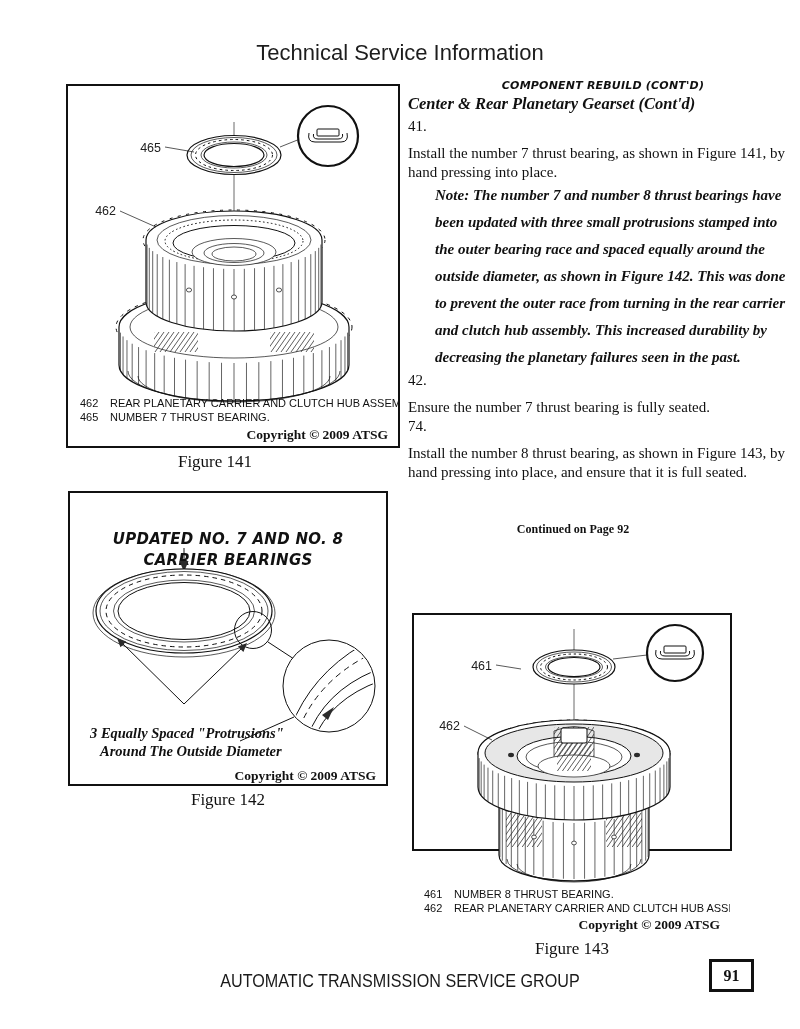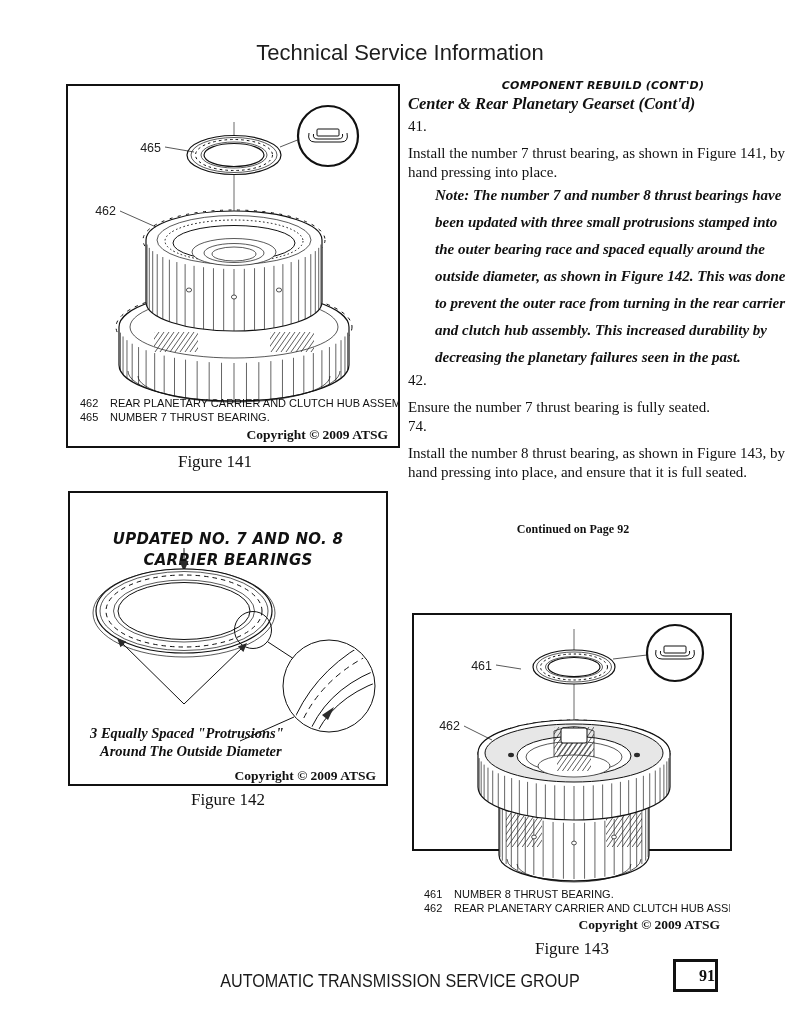--- a/index.html
+++ b/index.html
@@ -35,22 +35,22 @@
   .step .stext{flex:1;}
   .note{font-weight:bold;font-style:italic;font-size:15px;line-height:27px;
         padding-left:27px;}
   .continued{font-weight:bold;font-size:12px;text-align:center;width:330px;
         margin-top:40px;}
 
   
   .footer-org{position:absolute;left:140px;top:970px;width:520px;text-align:center;
         font-family:"Liberation Sans",sans-serif;font-size:19px;color:#1a1a1a;
         transform:scaleX(.85);transform-origin:center;}
-  .pagenum{position:absolute;left:673px;top:959px;width:39px;height:27px;
-        border:3px solid #111;display:flex;align-items:center;justify-content:flex-end;
+  .pagenum{position:absolute;left:709px;top:959px;width:39px;height:27px;
+        border:3px solid #111;display:flex;align-items:center;justify-content:center;
         font-weight:bold;font-size:16px;font-family:Liberation Serif, serif;}
 
   
   svg.draw{position:absolute;left:0;top:0;}
   svg.draw line,svg.draw path,svg.draw ellipse,svg.draw circle,svg.draw rect{
         stroke:#111;fill:none;stroke-width:1;}
   svg.draw .thin{stroke-width:.7;}
   svg.draw .med{stroke-width:1.2;}
   svg.draw .bold{stroke-width:2.2;}
   svg.draw .white{fill:#fff;}

